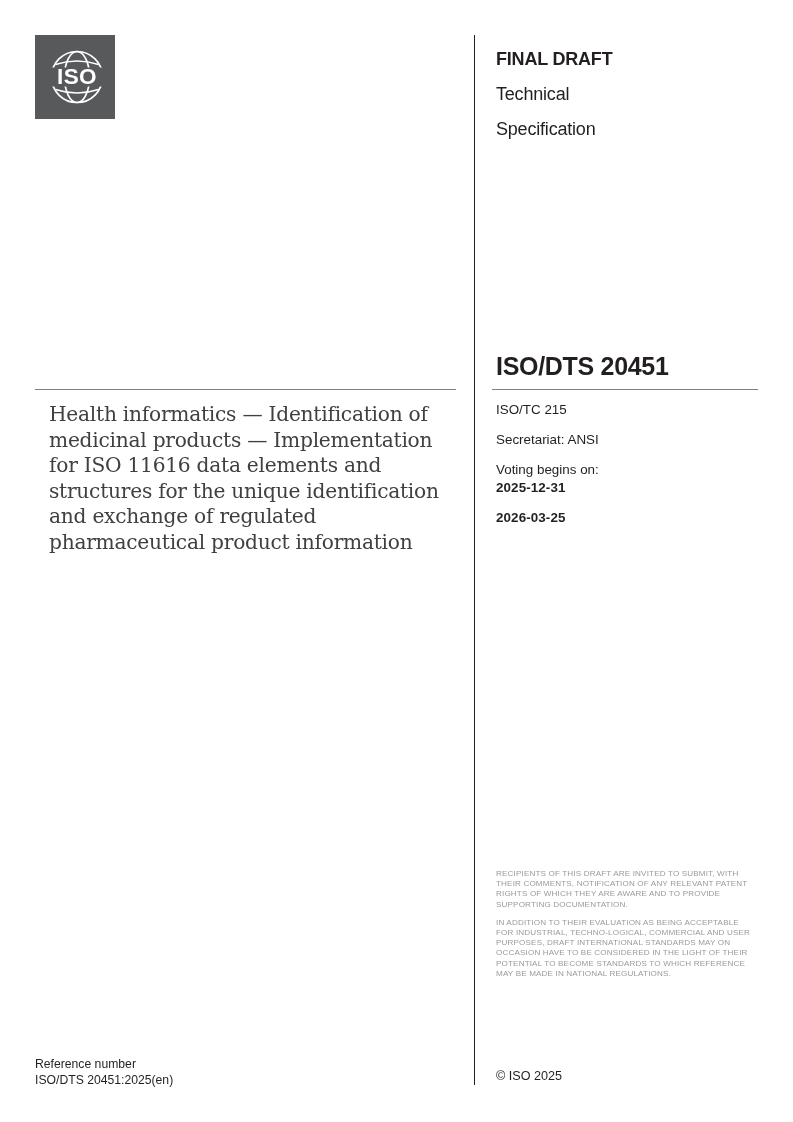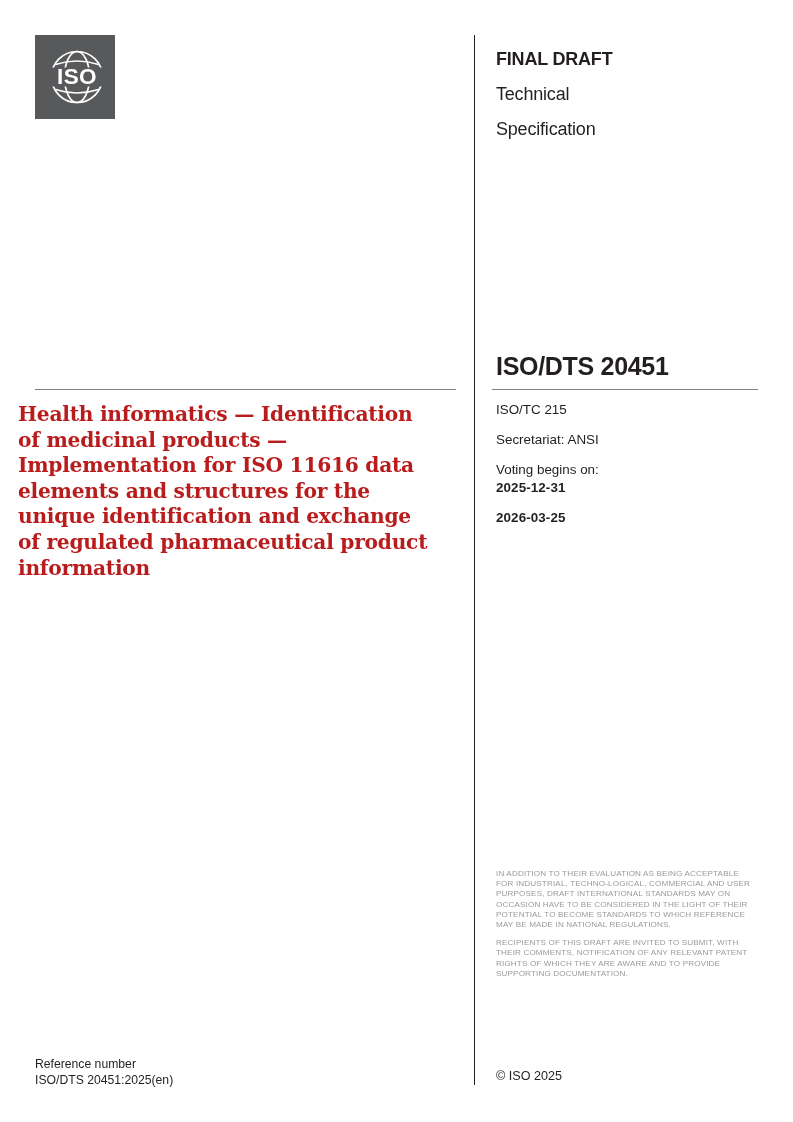--- a/index.html
+++ b/index.html
@@ -86,29 +86,29 @@
     left: 492px;
     top: 389px;
     width: 266px;
     height: 1.2px;
     background: #808184;
   }
 
   
   .main-title {
     position: absolute;
-    left: 18px;
+    left: 49px;
     top: 402px;
     width: 410px;
     font-family: "DejaVu Serif", "Liberation Serif", serif;
-    font-weight: bold;
+    font-weight: normal;
     font-size: 20.2px;
     line-height: 25.6px;
     letter-spacing: -0.25px;
-    color: #b91c1c;
+    color: #404040;
   }
 
   
   .meta {
     position: absolute;
     left: 496px;
     top: 401px;
     width: 265px;
     font-size: 13.4px;
     line-height: 18px;
@@ -215,22 +215,22 @@
     <div class="row">
       <div>Voting begins on:</div>
       <div class="date">2025-12-31</div>
     </div>
     <div class="row">
       <div class="date">2026-03-25</div>
     </div>
   </div>
 
   <div class="legal">
+    <p>RECIPIENTS OF THIS DRAFT ARE INVITED TO SUBMIT, WITH THEIR COMMENTS, NOTIFICATION OF ANY RELEVANT PATENT RIGHTS OF WHICH THEY ARE AWARE AND TO PROVIDE SUPPORTING DOCUMENTATION.</p>
     <p>IN ADDITION TO THEIR EVALUATION AS BEING ACCEPTABLE FOR INDUSTRIAL, TECHNO-LOGICAL, COMMERCIAL AND USER PURPOSES, DRAFT INTERNATIONAL STANDARDS MAY ON OCCASION HAVE TO BE CONSIDERED IN THE LIGHT OF THEIR POTENTIAL TO BECOME STANDARDS TO WHICH REFERENCE MAY BE MADE IN NATIONAL REGULATIONS.</p>
-    <p>RECIPIENTS OF THIS DRAFT ARE INVITED TO SUBMIT, WITH THEIR COMMENTS, NOTIFICATION OF ANY RELEVANT PATENT RIGHTS OF WHICH THEY ARE AWARE AND TO PROVIDE SUPPORTING DOCUMENTATION.</p>
   </div>
 
 
   <div class="ref-block">
     <div>Reference number</div>
     <div>ISO/DTS 20451:2025(en)</div>
   </div>
 
   <div class="copyright">© ISO 2025</div>
 

